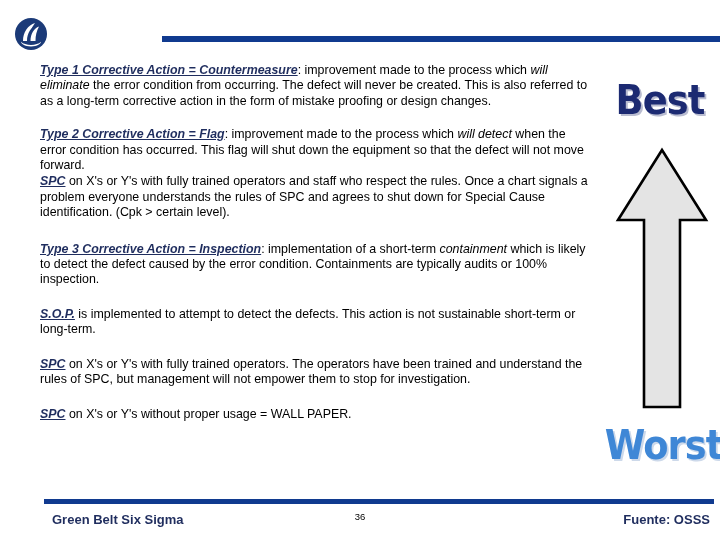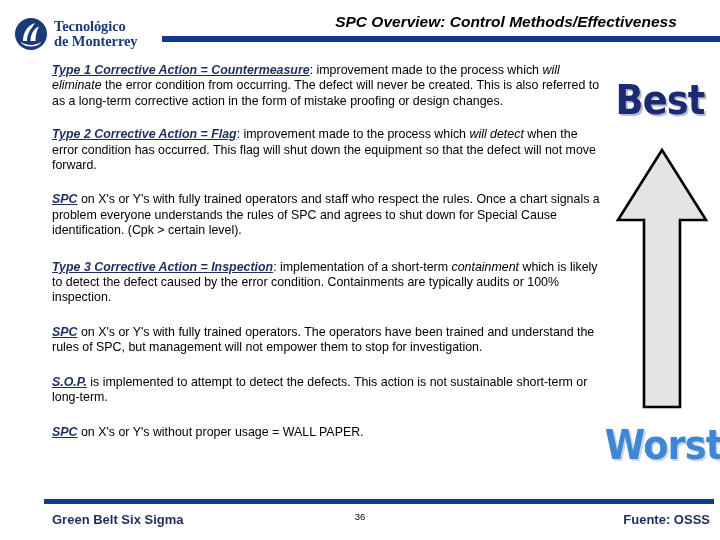--- a/index.html
+++ b/index.html
@@ -56,42 +56,42 @@
   #header-rule {
     position: absolute;
     left: 162px; top: 36px;
     width: 558px; height: 6px;
     background: #103a8f;
   }
 
   
   #content {
     position: absolute;
-    left: 52px; top: 63px;
+    left: 40px; top: 63px;
     width: 552px;
   }
   .para {
     font-size: 12.4px;
     line-height: 15.4px;
     color: #000000;
     margin: 0 0 15px 0;
     text-align: left;
   }
   .para:last-child { margin-bottom: 0; }
   .lead {
     font-weight: bold;
     font-style: italic;
     text-decoration: underline;
     color: #1f2d5e;
   }
   .emph { font-style: italic; }
 
   
   #para-1 { margin-bottom: 18px; }
-  #para-2 { margin-bottom: 19px; }
+  #para-2 { margin-bottom: 1px; }
   #para-3 { margin-bottom: 16px; }
   #para-4 { margin-bottom: 19px; margin-top: 21px; }
   #para-5 { margin-bottom: 19px; }
   #para-6 { margin-bottom: 19px; }
 
   
   #rank-graphic {
     position: absolute;
     left: 600px; top: 78px;
     width: 120px; height: 410px;
@@ -155,43 +155,38 @@
 <div id="slide-header">
 
   <div id="logo-block">
     <svg id="logo-mark" viewBox="0 0 34 34">
       <circle cx="17" cy="17" r="16" fill="#1b3a78"></circle>
       <path d="M9 24 C9 15, 14 8, 21 6 C17 11, 15 17, 15 24 Z" fill="#ffffff"></path>
       <path d="M13 24 C13 16, 17 10, 23 8 C20 13, 18.5 18, 18.5 24 Z" fill="#1b3a78"></path>
       <path d="M16.5 24 C16.5 17, 20 11, 25 9.5 C22.5 14, 21.5 18.5, 21.5 24 Z" fill="#ffffff"></path>
       <path d="M7 24.8 C11 29, 23 29, 27 24.8 C27 26.6, 23.5 29.5, 17 29.5 C10.5 29.5, 7 26.6, 7 24.8 Z" fill="#ffffff"></path>
     </svg>
-    <div id="logo-wordmark">
-      <div>Tecnológico</div>
-      <div>de Monterrey</div>
-    </div>
   </div>
 
-  <div id="slide-title">SPC Overview: Control Methods/Effectiveness</div>
   <div id="header-rule"></div>
 </div>
 
 <div id="content">
 
   <p class="para" id="para-1"><span class="lead">Type 1 Corrective Action = Countermeasure</span><span>:  improvement made to the process which </span><span class="emph">will eliminate</span><span> the error condition from occurring.  The defect will never be created.  This is also referred to as a long-term corrective action in the form of mistake proofing or design changes.</span></p>
 
   <p class="para" id="para-2"><span class="lead">Type 2 Corrective Action = Flag</span><span>:  improvement made to the process which </span><span class="emph">will detect</span><span> when the error condition has occurred.  This flag will shut down the equipment so that the defect will not move forward.</span></p>
 
   <p class="para" id="para-3"><span class="lead">SPC</span><span> on X's or Y's with fully trained operators and staff who respect the rules.  Once a chart signals a problem everyone understands the rules of SPC and agrees to shut down for Special Cause identification. (Cpk &gt; certain level).</span></p>
 
   <p class="para" id="para-4"><span class="lead">Type 3 Corrective Action = Inspection</span><span>:  implementation of a short-term </span><span class="emph">containment</span><span> which is likely to detect the defect caused by the error condition.  Containments are typically audits or 100% inspection.</span></p>
 
+  <p class="para" id="para-6"><span class="lead">S.O.P.</span><span> is implemented to attempt to detect the defects.  This action is not sustainable short-term or long-term.</span></p>
+
   <p class="para" id="para-5"><span class="lead">SPC</span><span> on X's or Y's with fully trained operators.  The operators have been trained and understand the rules of SPC, but management will not empower them to stop for investigation.</span></p>
-
-  <p class="para" id="para-6"><span class="lead">S.O.P.</span><span> is implemented to attempt to detect the defects.  This action is not sustainable short-term or long-term.</span></p>
 
   <p class="para" id="para-7"><span class="lead">SPC</span><span> on X's or Y's without proper usage = WALL PAPER.</span></p>
 
 </div>
 
 <div id="rank-graphic">
   <div class="wordart" id="wordart-best">Best</div>
 
   <svg id="up-arrow" viewBox="0 0 96 265">
     <polygon points="48,4 92,74 66,74 66,261 30,261 30,74 4,74" fill="#e4e4e4" stroke="#000000" stroke-width="2.6" stroke-linejoin="miter"></polygon>

